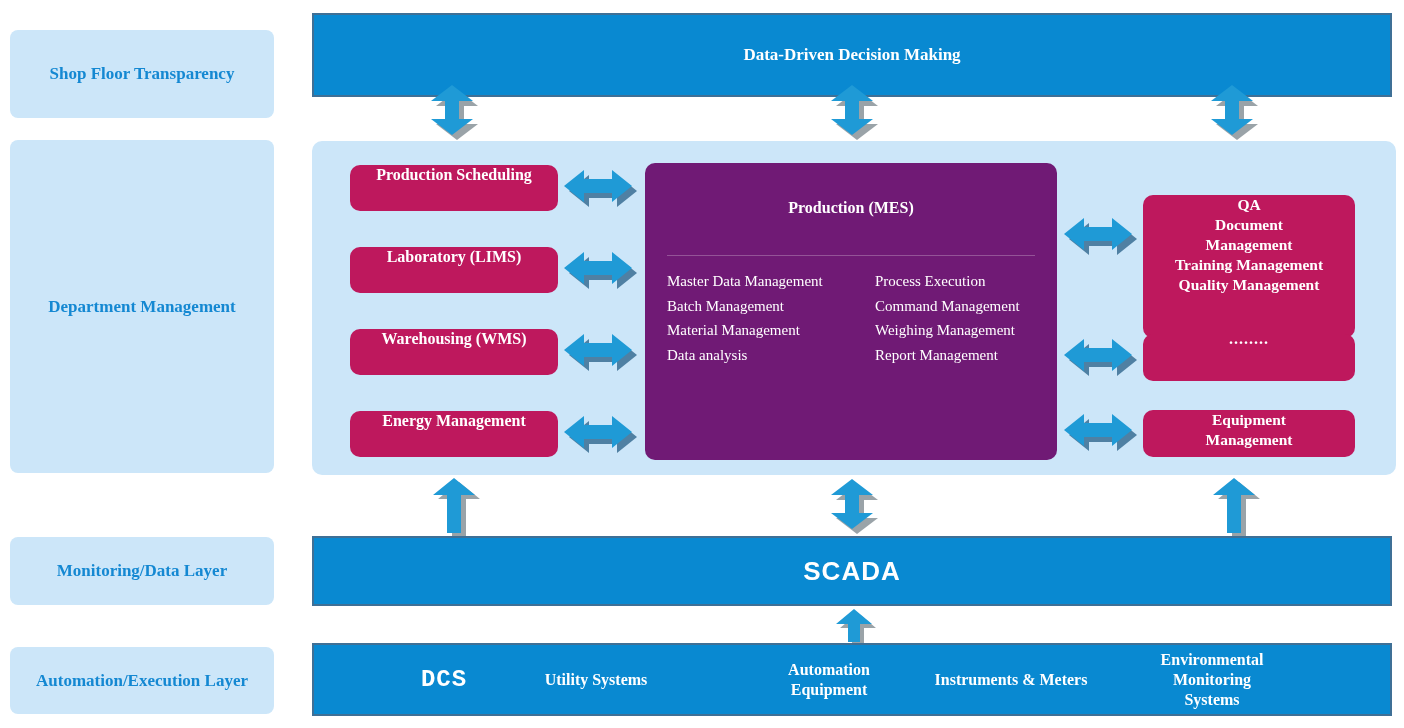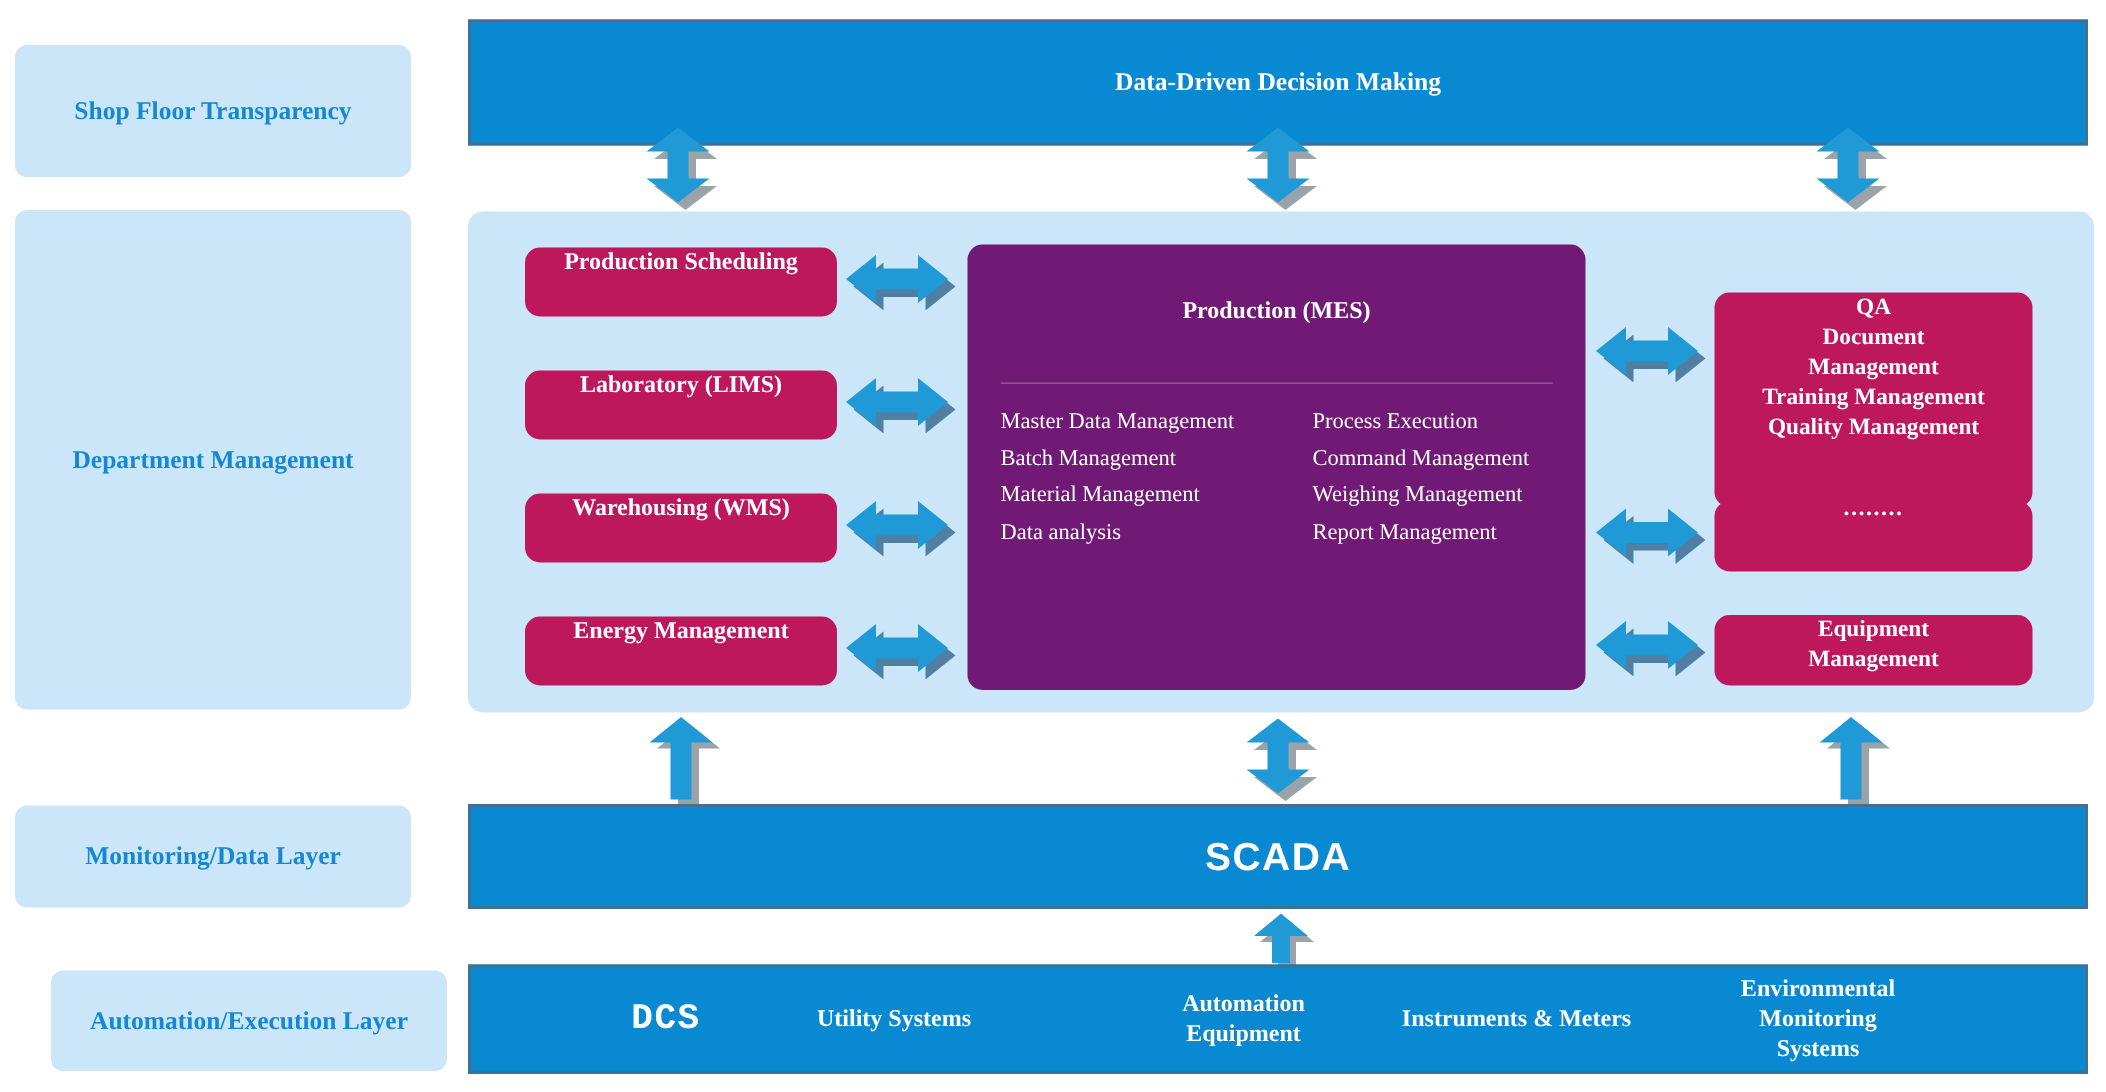--- a/index.html
+++ b/index.html
@@ -67,21 +67,21 @@
 
   <div class="abs layer-label" style="top:30px;height:88px;">
     <span>Shop Floor Transparency</span>
   </div>
   <div class="abs layer-label" style="top:140px;height:333px;">
     <span>Department Management</span>
   </div>
   <div class="abs layer-label" style="top:537px;height:68px;">
     <span>Monitoring/Data Layer</span>
   </div>
-  <div class="abs layer-label" style="top:647px;height:67px;margin-left:24px;">
+  <div class="abs layer-label" style="top:647px;height:67px;">
     <span>Automation/Execution Layer</span>
   </div>
 
   <div class="abs bar" style="top:13px;height:84px;">
     <span class="bar-title">Data-Driven Decision Making</span>
   </div>
 
   <svg class="abs" style="left:431px;top:85px;" width="48" height="55" viewBox="0 0 48 55">
     <path d="M21 0 L42 16 L28 16 L28 34 L42 34 L21 50 L0 34 L14 34 L14 16 L0 16 Z" transform="translate(5,5)" fill="#9AA3A8"></path>
     <path d="M21 0 L42 16 L28 16 L28 34 L42 34 L21 50 L0 34 L14 34 L14 16 L0 16 Z" fill="#1F9AD6"></path>

